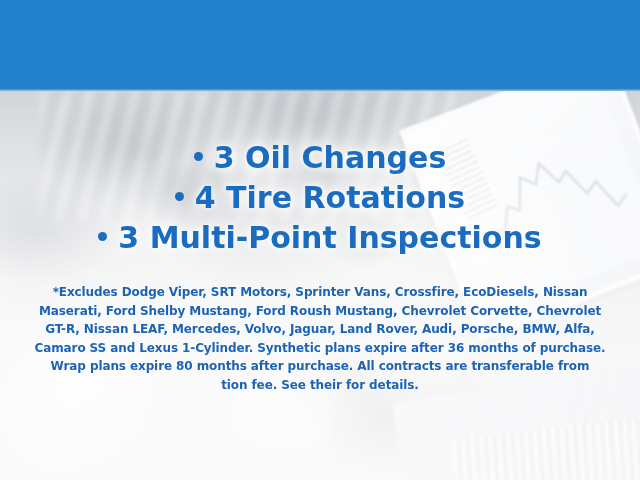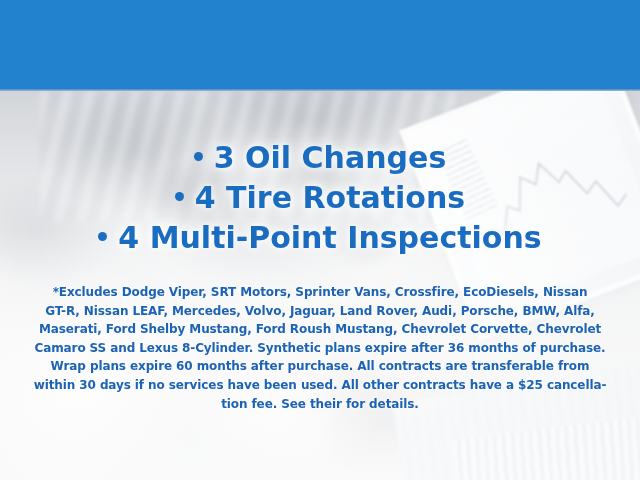--- a/index.html
+++ b/index.html
@@ -254,26 +254,25 @@
     <div class="bg-layer bg-vignette"></div>
   </div>
 
   <div class="banner"></div>
   <div class="banner-edge"></div>
   <div class="banner-title"><span>ExtraCare Package</span><span class="asterisk">*</span></div>
 
   <div class="bullets">
     <div class="bullet-row"><span class="bullet-dot"></span><span>3 Oil Changes</span></div>
     <div class="bullet-row"><span class="bullet-dot"></span><span>4 Tire Rotations</span></div>
-    <div class="bullet-row"><span class="bullet-dot"></span><span>4 Multi-Point Inspections</span></div>
+    <div class="bullet-row"><span class="bullet-dot"></span><span>3 Multi-Point Inspections</span></div>
   </div>
 
   <div class="fineprint">
     <div class="fp-line">*Excludes Dodge Viper, SRT Motors, Sprinter Vans, Crossfire, EcoDiesels, Nissan</div>
+    <div class="fp-line">Maserati, Ford Shelby Mustang, Ford Roush Mustang, Chevrolet Corvette, Chevrolet</div>
     <div class="fp-line">GT-R, Nissan LEAF, Mercedes, Volvo, Jaguar, Land Rover, Audi, Porsche, BMW, Alfa,</div>
-    <div class="fp-line">Maserati, Ford Shelby Mustang, Ford Roush Mustang, Chevrolet Corvette, Chevrolet</div>
-    <div class="fp-line">Camaro SS and Lexus 8-Cylinder. Synthetic plans expire after 36 months of purchase.</div>
-    <div class="fp-line">Wrap plans expire 60 months after purchase. All contracts are transferable from</div>
-    <div class="fp-line">within 30 days if no services have been used. All other contracts have a $25 cancella-</div>
+    <div class="fp-line">Camaro SS and Lexus 1-Cylinder. Synthetic plans expire after 36 months of purchase.</div>
+    <div class="fp-line">Wrap plans expire 80 months after purchase. All contracts are transferable from</div>
     <div class="fp-line">tion fee. See their for details.</div>
   </div>
 
 </div>
 
 </body></html>

